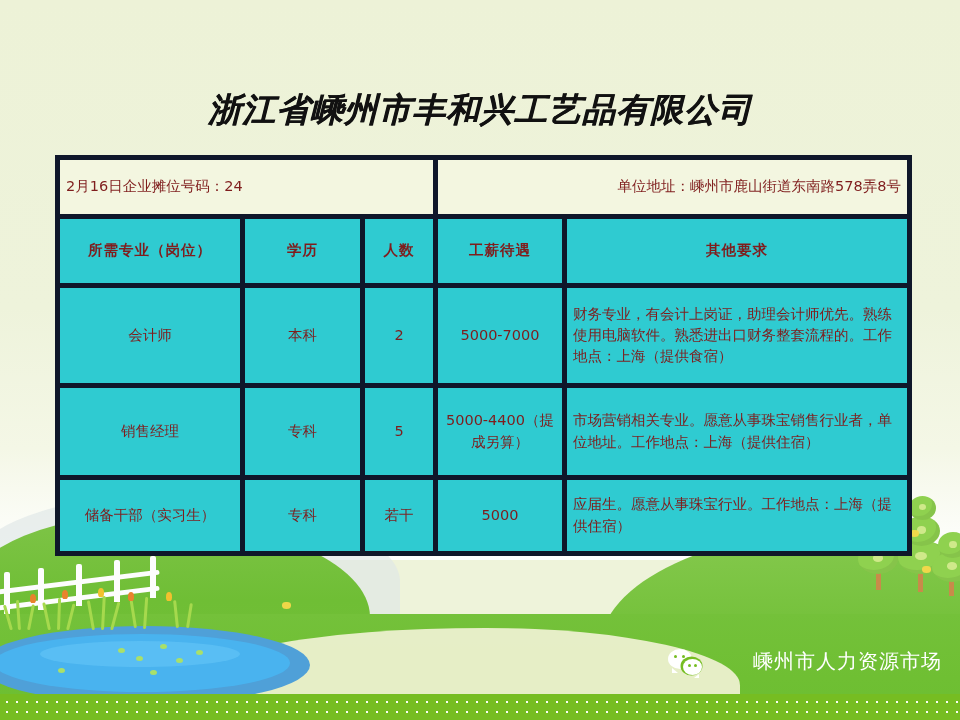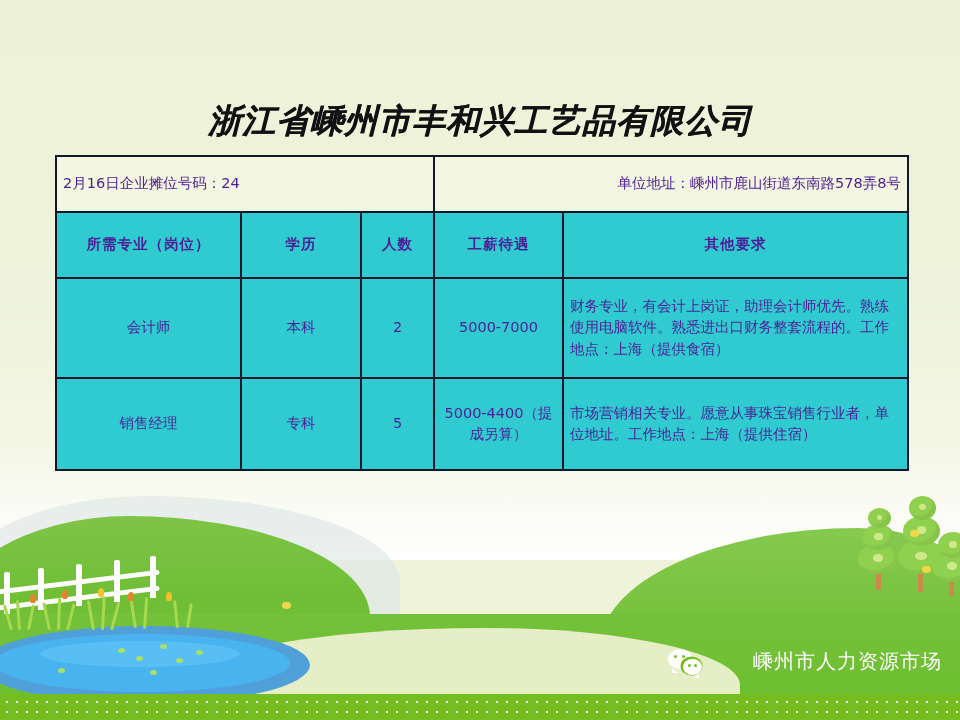--- a/index.html
+++ b/index.html
@@ -63,38 +63,38 @@
   
   .strip{position:absolute;left:0;top:694px;width:960px;height:26px;background:#76bd22;}
   .dots{position:absolute;left:0;top:694px;width:960px;height:26px;
         background-image:radial-gradient(#ffffff 1px, transparent 1.2px);
         background-size:10px 10px;background-position:2px 3px;opacity:.95;}
 
   
   #content{position:absolute;inset:0;z-index:5;}
 
   .title{
-    position:absolute;left:0;top:99px;width:960px;text-align:center;
+    position:absolute;left:0;top:88px;width:960px;text-align:center;
     font-family:"DejaVu Serif","Liberation Serif",serif;
     font-size:33px;font-weight:700;color:#111;letter-spacing:1px;
     font-style:italic;
     text-shadow:0.6px 0 0 #111;
     white-space:nowrap;
   }
 
   table.sheet{
     position:absolute;left:55px;top:155px;width:852px;
     border-collapse:collapse;table-layout:fixed;
   }
   table.sheet td{
-    border:2px solid #0f172a;
+    border:5px solid #0f172a;
     padding:4px 6px;
     vertical-align:middle;
     font-size:14.5px;
-    color:#4c1d95;
+    color:#7f1d1d;
     line-height:1.45;
   }
   .meta-cell{background:#f3f6e0;font-size:14.5px;height:46px;}
   .meta-left{text-align:left;padding-left:10px;}
   .meta-right{text-align:right;padding-right:14px;}
 
   thead td, .hdr td{background:#2fcbd1;}
   .hdr td{
     background:#2fcbd1;text-align:center;font-weight:700;font-size:15px;height:56px;
     letter-spacing:1px;
@@ -242,20 +242,27 @@
       </tr>
 
       <tr class="body-row" style="height:92px">
         <td class="c-center">销售经理</td>
         <td class="c-center">专科</td>
         <td class="c-center">5</td>
         <td class="c-center">5000-4400（提成另算）</td>
         <td class="c-left">市场营销相关专业。愿意从事珠宝销售行业者，单位地址。工作地点：上海（提供住宿）</td>
       </tr>
 
+      <tr class="body-row" style="height:76px">
+        <td class="c-center">储备干部（实习生）</td>
+        <td class="c-center">专科</td>
+        <td class="c-center">若干</td>
+        <td class="c-center">5000</td>
+        <td class="c-left">应届生。愿意从事珠宝行业。工作地点：上海（提供住宿）</td>
+      </tr>
     </tbody>
   </table>
 
   <div class="wx-badge">
     <span class="wx-logo">
       <span class="wx-b1">
           <span class="wx-eye" style="left:6px;top:6px"></span>
           <span class="wx-eye" style="left:14px;top:6px"></span>
         </span>
       <span class="wx-b2">

